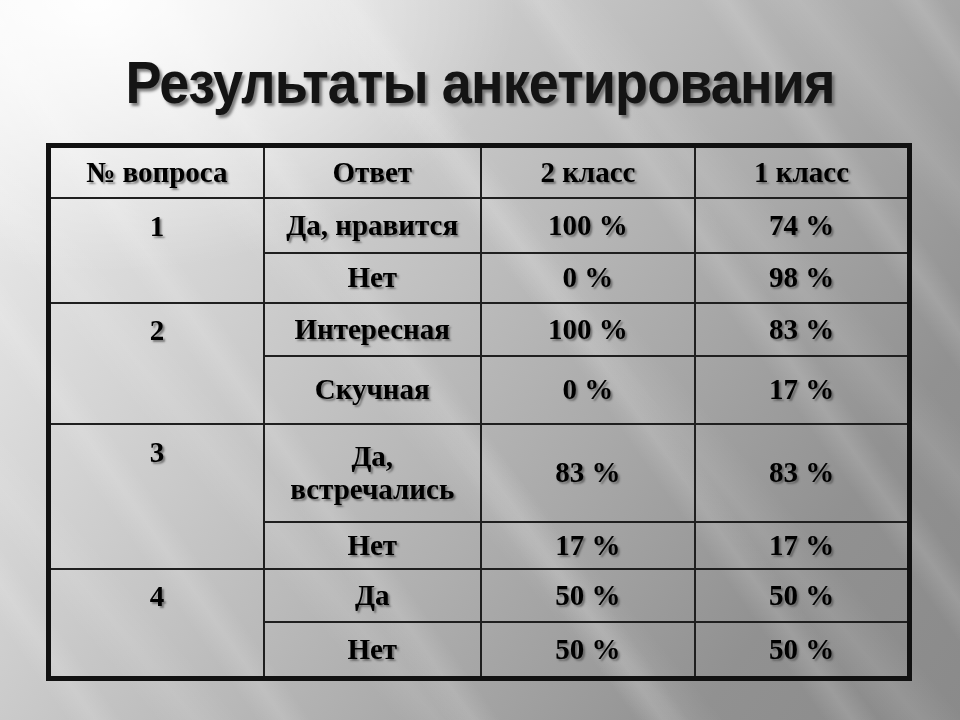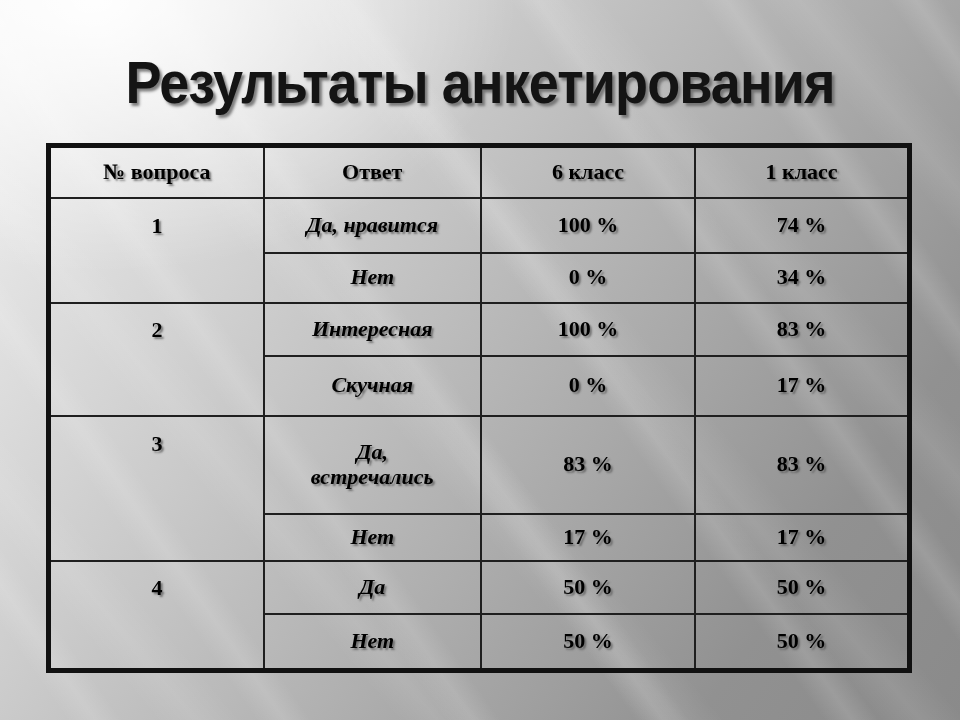--- a/index.html
+++ b/index.html
@@ -26,71 +26,71 @@
     position:absolute;left:46px;top:143px;
     width:866px;height:517px;
     border-collapse:collapse;table-layout:fixed;
     border:5px solid #111111;
   }
   .results th,.results td{
     border:2px solid #1f1f1f;
     padding:0;margin:16px;
     text-align:center;vertical-align:middle;
     font-family:"Liberation Serif","DejaVu Serif",serif;
-    font-weight:bold;font-size:22px;line-height:1.12;
+    font-weight:bold;font-size:29px;line-height:1.12;
     color:#000000;
     text-shadow:2px 2px 2px rgba(75,75,75,0.65);
     overflow:hidden;
   }
   
   tr.rh-hdr{height:52px}
   tr.rh-1a{height:55px} tr.rh-1b{height:50px}
-  tr.rh-2a{height:53px} tr.rh-2b{height:60px}
+  tr.rh-2a{height:53px} tr.rh-2b{height:68px}
   tr.rh-3a{height:98px} tr.rh-3b{height:47px}
   tr.rh-4a{height:53px} tr.rh-4b{height:57px}
   td.qcell{vertical-align:top;}
   .qbox{display:flex;align-items:center;justify-content:center;width:100%;}
   .qb1{height:55px}.qb2{height:53px}.qb3{height:56px}.qb4{height:53px}
-  td.answer{white-space:pre-line;font-style:italic;}
+  td.answer{white-space:pre-line;}
 </style>
 </head>
 <body>
 
 <div class="slide">
 
   <div class="title">Результаты анкетирования</div>
 
   <table class="results">
     <colgroup>
       <col style="width:25%">
         <col style="width:25.2%">
         <col style="width:24.9%">
         <col style="width:24.9%">
     </colgroup>
     <thead>
       <tr class="rh-hdr">
         <th>№ вопроса</th>
         <th>Ответ</th>
-        <th>6 класс</th>
+        <th>2 класс</th>
         <th>1 класс</th>
       </tr>
     </thead>
     <tbody>
       <tr class="rh-1a">
         <td class="qcell" rowspan="2">
           <div class="qbox qb1">1</div>
         </td>
         <td class="answer">Да, нравится</td>
         <td>100 %</td>
         <td>74 %</td>
       </tr>
       <tr class="rh-1b">
         <td class="answer">Нет</td>
         <td>0 %</td>
-        <td>34 %</td>
+        <td>98 %</td>
       </tr>
 
       <tr class="rh-2a">
         <td class="qcell" rowspan="2">
           <div class="qbox qb2">2</div>
         </td>
         <td class="answer">Интересная</td>
         <td>100 %</td>
         <td>83 %</td>
       </tr>

